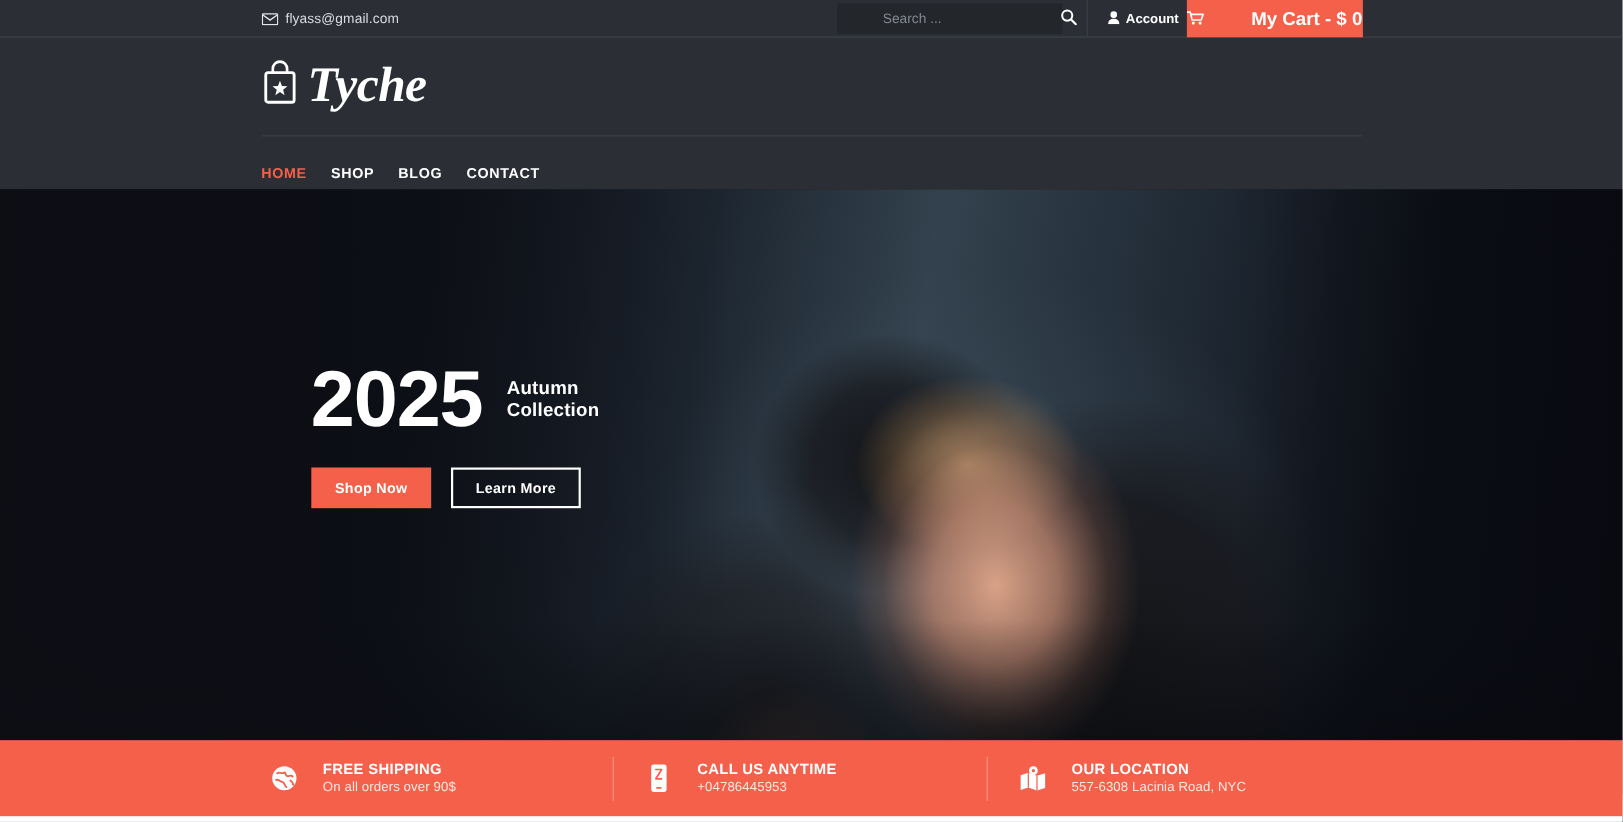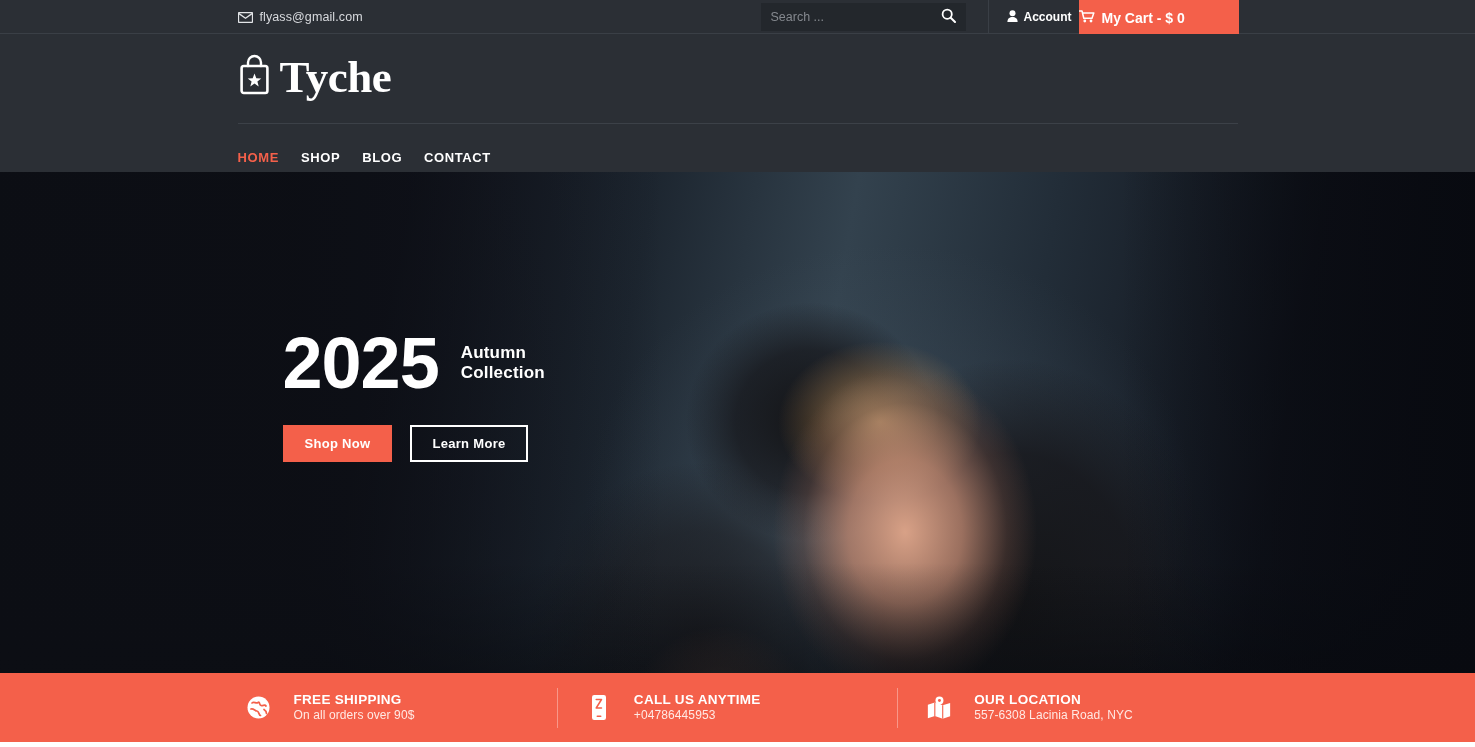--- a/index.html
+++ b/index.html
@@ -36,58 +36,60 @@
     position: absolute; left: 523px; top: 3px;
     width: 205px; height: 28px;
     background: #23272c;
     display: flex; align-items: center;
     padding: 0 10px;
   }
   .search-input {
     flex: 1; background: transparent; border: 0; outline: none;
     color: #cfd2d6; font-size: 12.5px;
     font-family: "Liberation Sans", sans-serif;
+    margin-left: 32px;
   }
   .search-input::placeholder { color: #84888e; }
   .search-btn {
     background: transparent; border: 0; cursor: pointer;
     display:flex; align-items:center; padding:0;
   }
 
   .account-btn {
     position: absolute; left: 750px; top: 0; height: 34px;
     display: flex; align-items: center; gap: 6px;
     color: #ffffff; font-size: 12px; font-weight: bold;
     cursor: pointer; text-decoration: none;
     border-left: 1px solid #3a3f46;
     padding-left: 18px;
   }
   .cart-btn {
     position: absolute; left: 841px; top: 0; width: 160px; height: 35px;
     background: #f4604a;
-    display: flex; align-items: center; justify-content: flex-start; gap: 7px;
-    color: #fff; font-size: 14px; font-weight: bold;
+    display: flex; align-items: center; justify-content: space-between; gap: 7px;
+    color: #fff; font-size: 17px; font-weight: bold;
     cursor: pointer; text-decoration: none;
   }
 
   
   .header {
     position: absolute; top: 34px; left: 0; width: 1475px; height: 138px;
     background: #2b2f35;
   }
   .header-inner { position: relative; width: 1000px; margin: 0 auto; height: 138px; }
 
   .logo {
     position: absolute; left: 0; top: 20px;
     display: flex; align-items: center; gap: 9px;
     text-decoration: none;
   }
   .logo-text {
     color: #ffffff;
     font-family: "Liberation Serif", serif;
+    font-style: italic;
     font-weight: bold;
     font-size: 45px;
     letter-spacing: -.5px;
     line-height: 1;
   }
 
   .nav-divider {
     position: absolute; left: 0; top: 89px; width: 1000px; height: 1px;
     background: #3c4148;
   }

